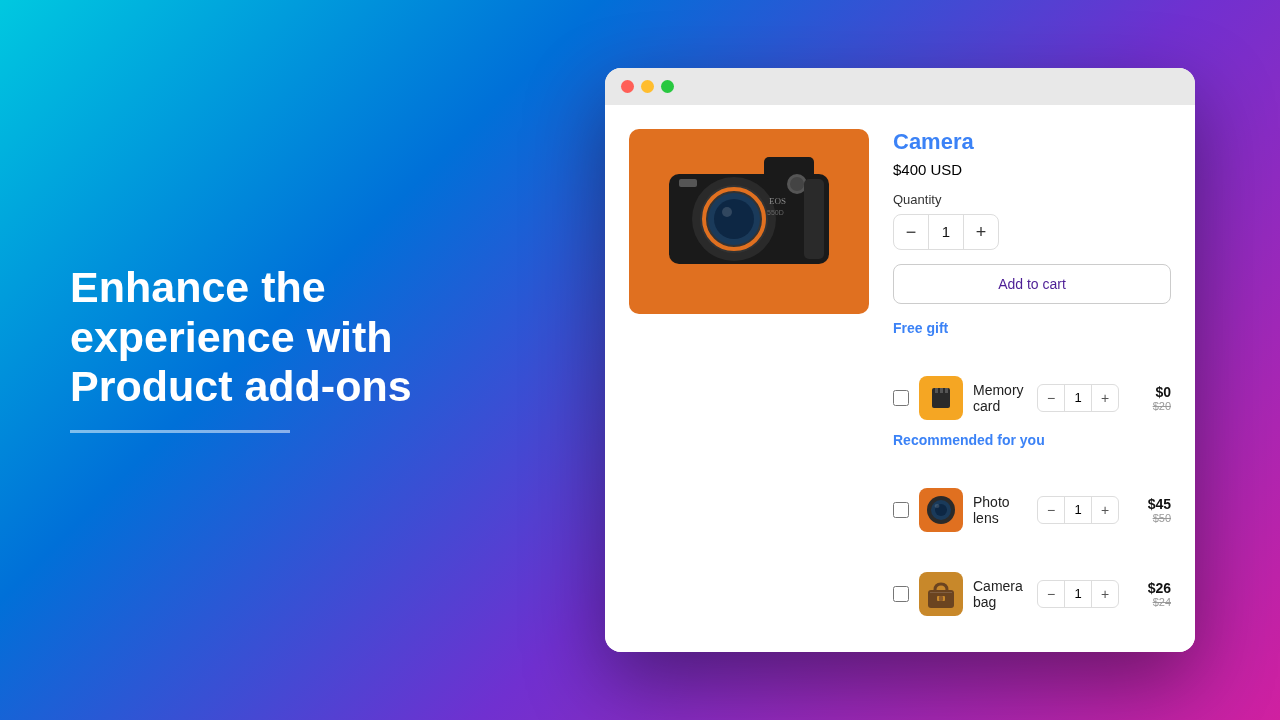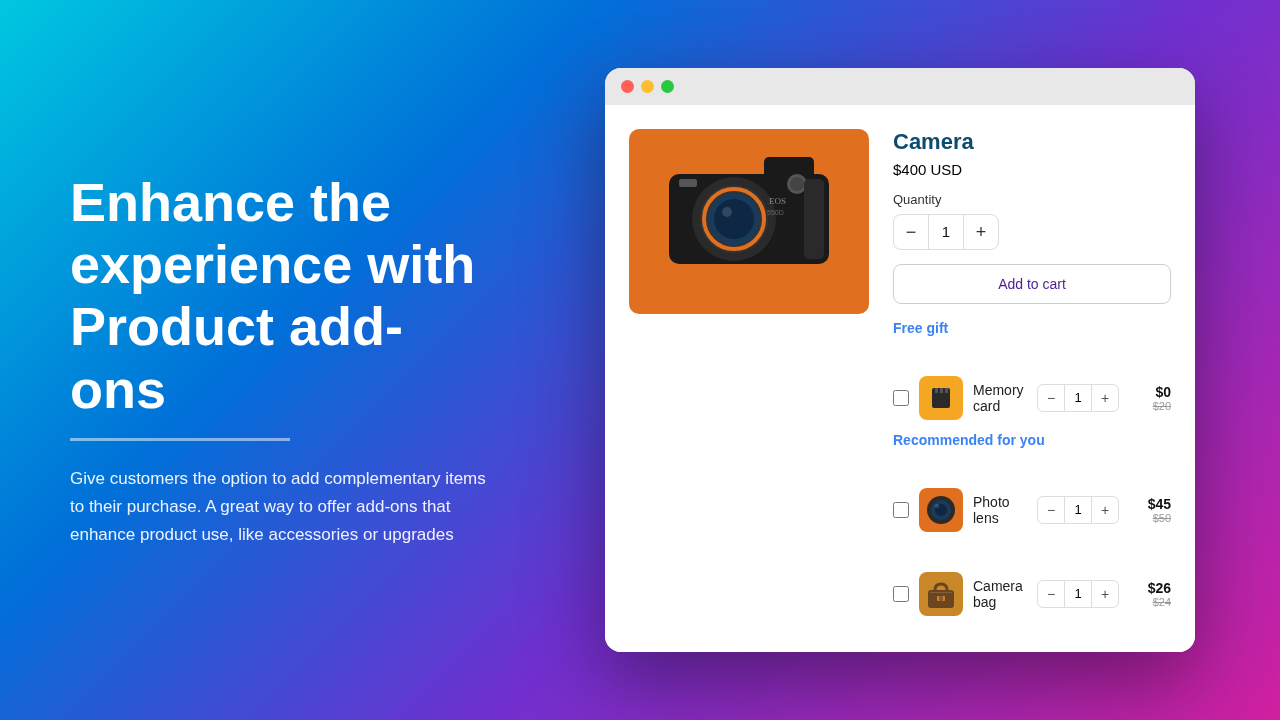--- a/index.html
+++ b/index.html
@@ -14,21 +14,21 @@
       align-items: center;
     }
 
     .left-panel {
       flex: 0 0 560px;
       padding: 60px 70px;
       color: white;
     }
 
     .left-panel h1 {
-      font-size: 54px;
+      font-size: 43px;
       font-weight: 800;
       line-height: 1.15;
       margin-bottom: 18px;
     }
 
     .left-panel .divider {
       width: 220px;
       height: 3px;
       background: rgba(255,255,255,0.5);
       margin-bottom: 24px;
@@ -98,21 +98,21 @@
       height: 150px;
     }
 
     .product-details {
       flex: 1;
     }
 
     .product-title {
       font-size: 22px;
       font-weight: 600;
-      color: #0c4a6e;
+      color: #3b82f6;
       margin-bottom: 6px;
     }
 
     .product-price {
       font-size: 15px;
       color: #000000;
       margin-bottom: 14px;
     }
 
     .quantity-label {
@@ -254,21 +254,20 @@
       color: #999;
       text-decoration: line-through;
     }
   </style>
 </head>
 <body>
 
 <div class="left-panel">
   <h1>Enhance the experience with Product add-ons</h1>
   <div class="divider"></div>
-  <p>Give customers the option to add complementary items to their purchase. A great way to offer add-ons that enhance product use, like accessories or upgrades</p>
 </div>
 
 <div class="right-panel">
   <div class="browser-window">
 
     <div class="browser-titlebar">
       <div class="browser-dot dot-red"></div>
       <div class="browser-dot dot-yellow"></div>
       <div class="browser-dot dot-green"></div>
     </div>

